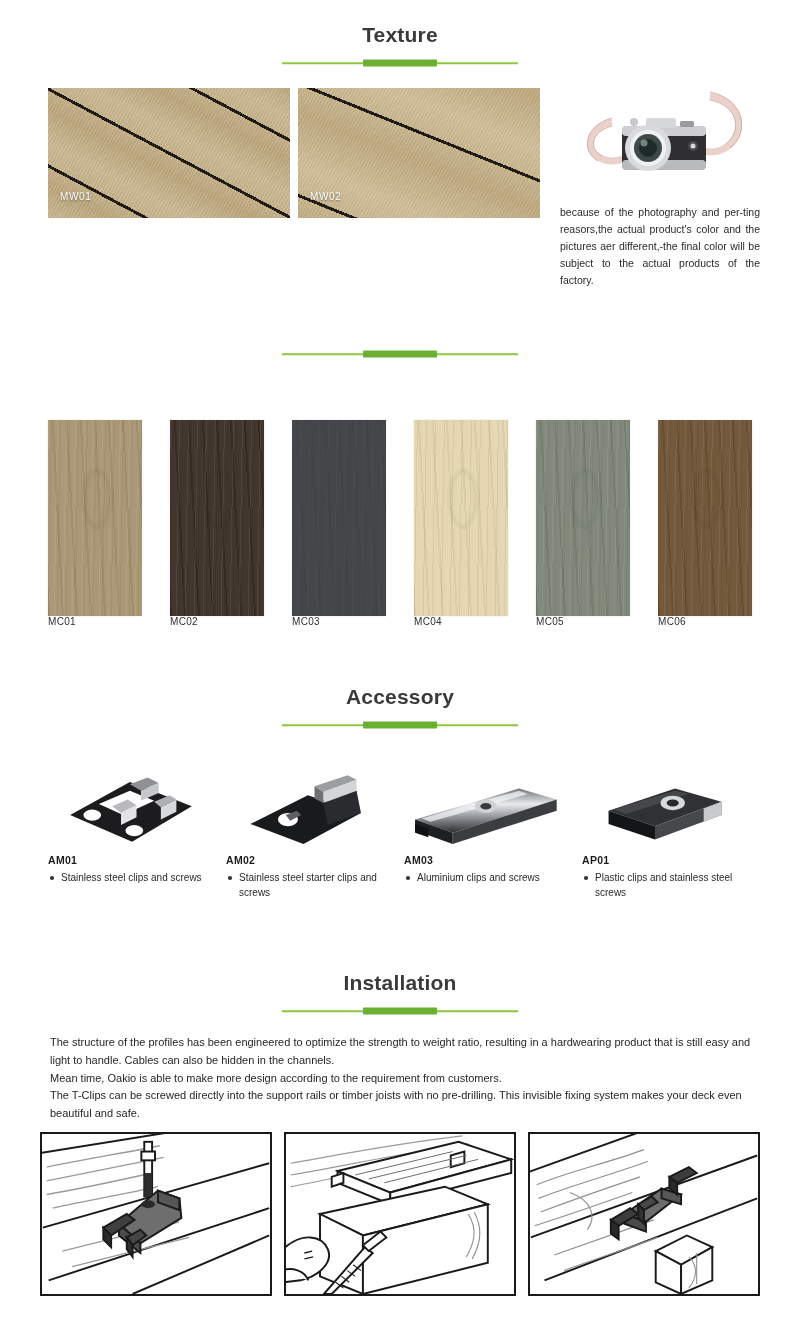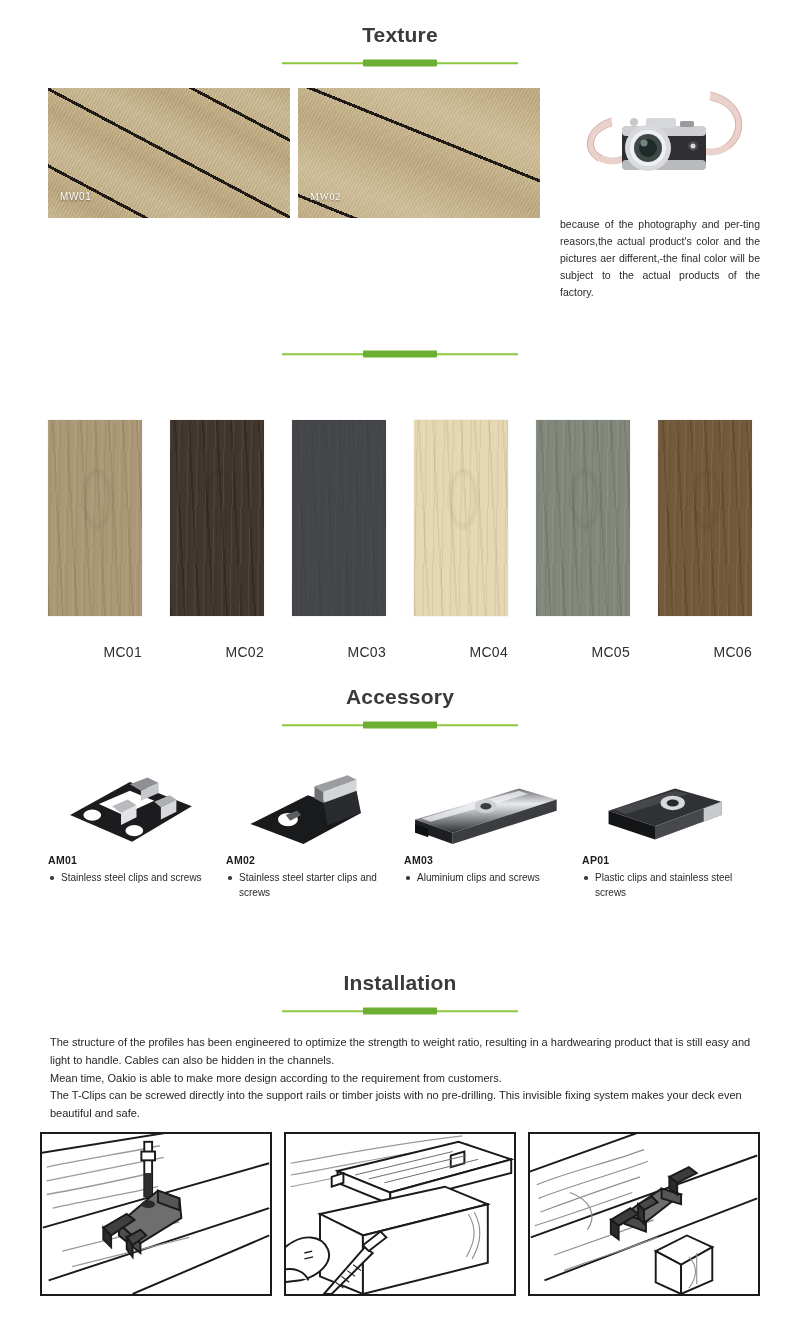--- a/index.html
+++ b/index.html
@@ -59,21 +59,21 @@
     height: 176px;
   }
   .tex-panel {
     position: absolute;
     top: 0;
     height: 130px;
     overflow: hidden;
     background: #6d28d9;
   }
   .tex-panel.p1 { left: 0;   width: 242px; }
-  .tex-panel.p2 { left: 250px; width: 242px; font-family: Liberation Serif, serif; }
+  .tex-panel.p2 { left: 250px; width: 242px; }
 
   
   .deck {
     position: absolute;
     left: -40%; top: -40%;
     width: 180%; height: 180%;
   }
   .deck.narrow {
     background:
       repeating-linear-gradient(118deg,
@@ -116,21 +116,21 @@
 
   
   .camera-block {
     position: absolute;
     top: 64px;
     left: 560px;
     width: 200px;
   }
   .camera-art { position: relative; width: 200px; height: 104px; }
   .disclaimer {
-    margin-top: 24px;
+    margin-top: 12px;
     font-size: 10.5px;
     line-height: 1.62;
     color: #2a2a2a;
     text-align: justify;
     text-justify: inter-word;
   }
 
   
   #color-section { position: absolute; left: 0; top: 336px; width: 800px; }
   .swatch-row {
@@ -174,23 +174,23 @@
     left: 38%;
     top: 26%;
     width: 26px;
     height: 56px;
     border-radius: 50%;
     border: 1px solid rgba(0,0,0,.10);
     box-shadow: 0 0 0 3px rgba(0,0,0,.045), inset 0 0 6px rgba(0,0,0,.07);
     opacity: .75;
   }
   .swatch-label {
-    margin-top: 28px;
-    text-align: right;
-    font-size: 14px;
+    margin-top: 0;
+    text-align: left;
+    font-size: 10px;
     color: #2d2d2d;
     letter-spacing: .3px;
   }
 
   
   #accessory-section { position: absolute; left: 0; top: 686px; width: 800px; }
   .acc-row {
     position: absolute;
     top: 76px;
     left: 48px;

